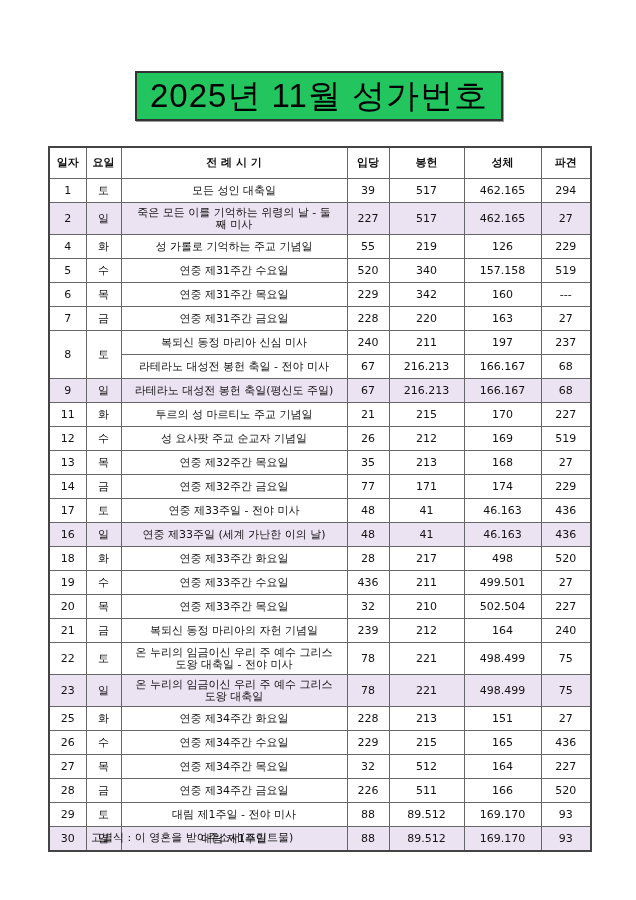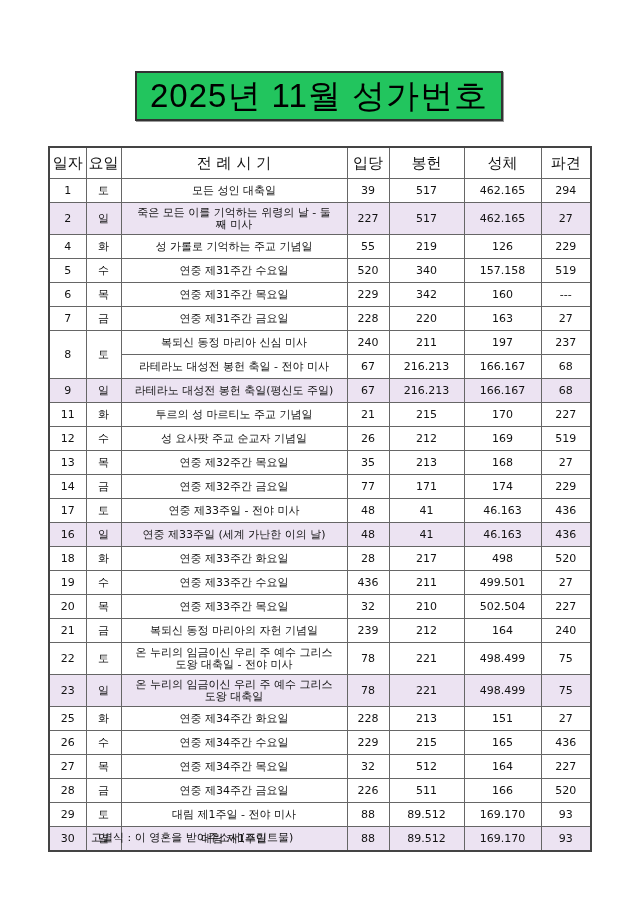--- a/index.html
+++ b/index.html
@@ -1,21 +1,21 @@
 <!DOCTYPE html>
 <html><head>
 <meta charset="utf-8">
 <style>
   html, body { margin:0; padding:0; background:#ffffff; }
   body { width:636px; height:900px; position:relative; font-family:"DejaVu Sans", sans-serif; color:#111; overflow:hidden; }
   .title-box { position:absolute; left:135px; top:71px; width:364px; height:46px; border:2px solid #333; box-shadow: 1px 1px 0 #999; display:flex; align-items:center; justify-content:center; background:#22c55e; }
   .title-box span { font-family:"Liberation Sans", sans-serif; font-size:33px; letter-spacing:1px; color:#000; }
   table { position:absolute; left:48px; top:146px; border-collapse:collapse; width:542px; table-layout:fixed; }
   td, th { border:1px solid #666; text-align:center; vertical-align:middle; padding:0; font-size:11px; color:#111; line-height:12px; }
-  th { font-weight:normal; font-size:15px; height:30px; }
+  th { font-weight:bold; font-size:11px; height:30px; }
   tr.row td { height:23px; }
   tr.row.tall td { height:31px; }
   tr.row.sun td { background:#ece3f2; }
   table { border:2px solid #444; }
   .notes { position:absolute; left:91px; top:830px; font-size:11px; line-height:15px; color:#111; }
   .notes div { white-space:pre; }
 </style>
 </head>
 <body>
 

